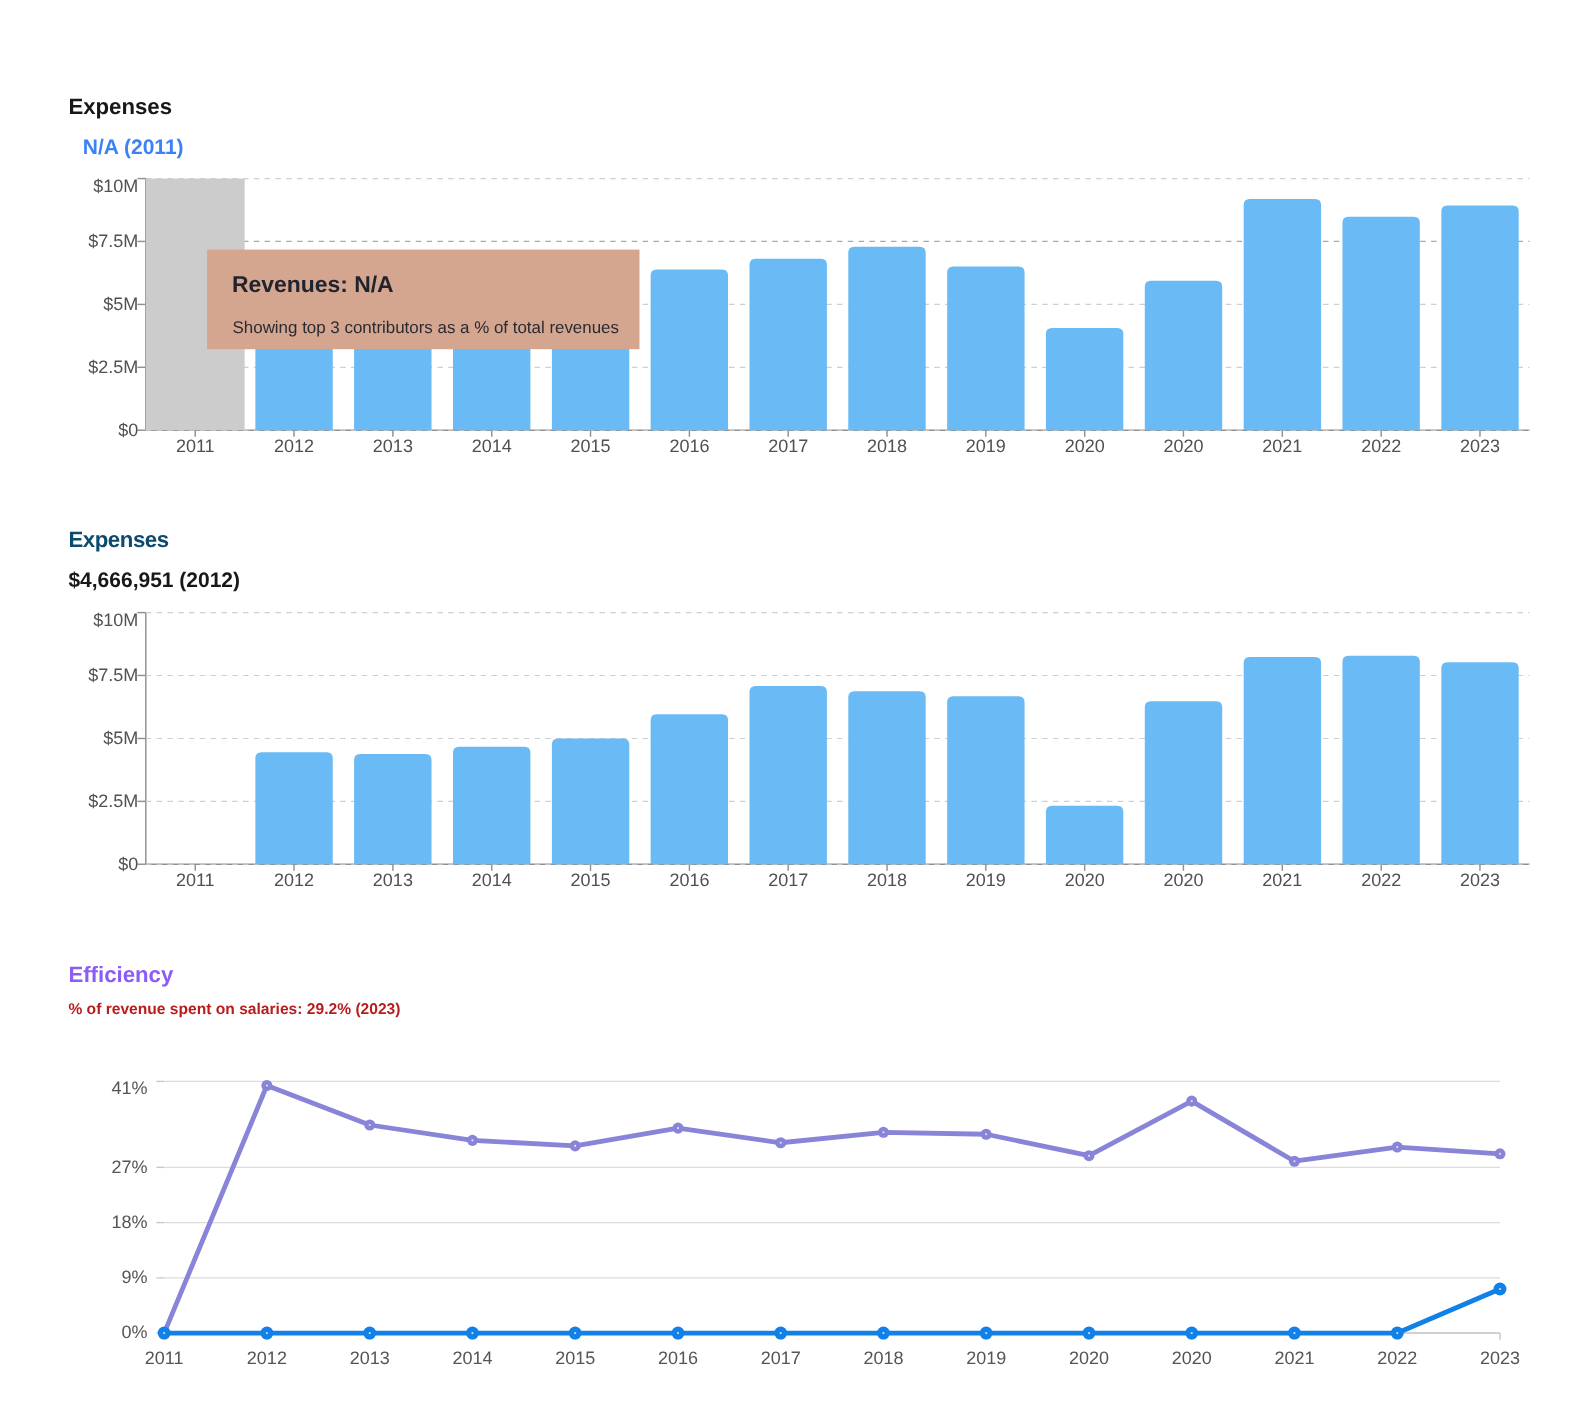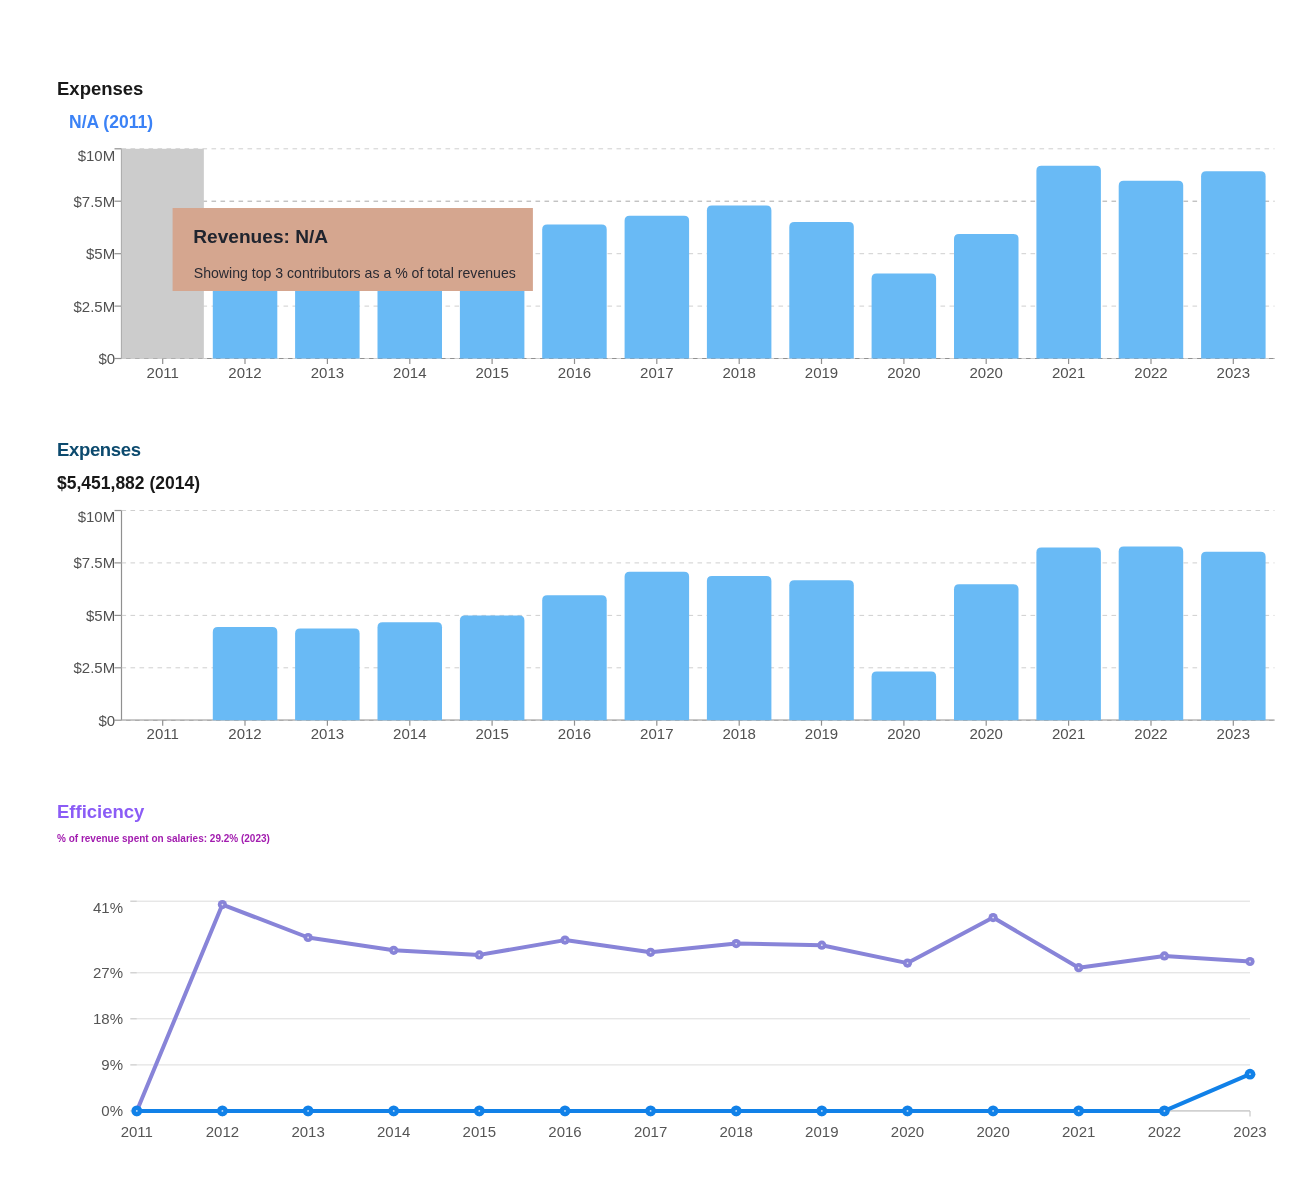--- a/index.html
+++ b/index.html
@@ -226,16 +226,16 @@
       <circle cx="1078.7" cy="1110.9" r="5.4" fill="#1181e8"></circle>
       <circle cx="1078.7" cy="1110.9" r="0.9" fill="#ffffff" fill-opacity="0.75"></circle>
       <circle cx="1164.4" cy="1110.9" r="5.4" fill="#1181e8"></circle>
       <circle cx="1164.4" cy="1110.9" r="0.9" fill="#ffffff" fill-opacity="0.75"></circle>
       <circle cx="1250.0" cy="1074.2" r="5.4" fill="#1181e8"></circle>
       <circle cx="1250.0" cy="1074.2" r="0.9" fill="#ffffff" fill-opacity="0.75"></circle>
 </svg>
 <div class="abs" id="h1a" style="left:57px;top:77.5px;font-size:18.5px;font-weight:bold;color:#181818;">Expenses</div>
 <div class="abs" id="h1b" style="left:57px;top:111.5px;font-size:17.5px;font-weight:bold;color:#3b82f6;margin-left:12px;">N/A (2011)</div>
 <div class="abs" id="h2a" style="left:57px;top:438.5px;font-size:18.5px;letter-spacing:-0.35px;font-weight:bold;color:#0c4a6e;">Expenses</div>
-<div class="abs" id="h2b" style="left:57px;top:472.5px;font-size:17.5px;font-weight:bold;color:#181818;">$5,451,882 (2014)</div>
+<div class="abs" id="h2b" style="left:57px;top:472.5px;font-size:17.5px;font-weight:bold;color:#181818;">$4,666,951 (2012)</div>
 <div class="abs" id="h3a" style="left:57px;top:800.5px;font-size:18.5px;font-weight:bold;color:#8b5cf6;">Efficiency</div>
-<div class="abs" id="lg1" style="left:57px;top:832.5px;font-size:10px;font-weight:bold;color:#a21caf;">% of revenue spent on salaries: 29.2% (2023)</div>
+<div class="abs" id="lg1" style="left:57px;top:832.5px;font-size:13px;font-weight:bold;color:#b91c1c;">% of revenue spent on salaries: 29.2% (2023)</div>
 </div>
 
 </body></html>

